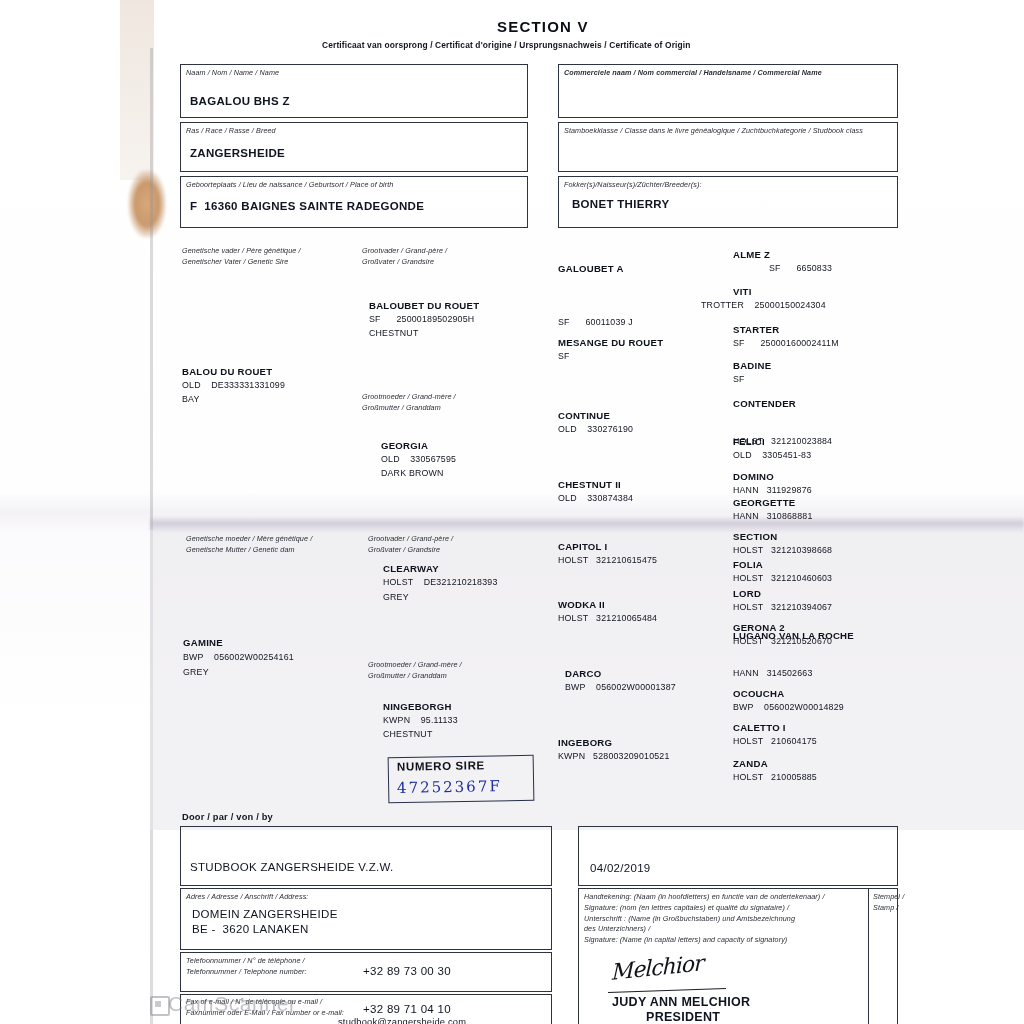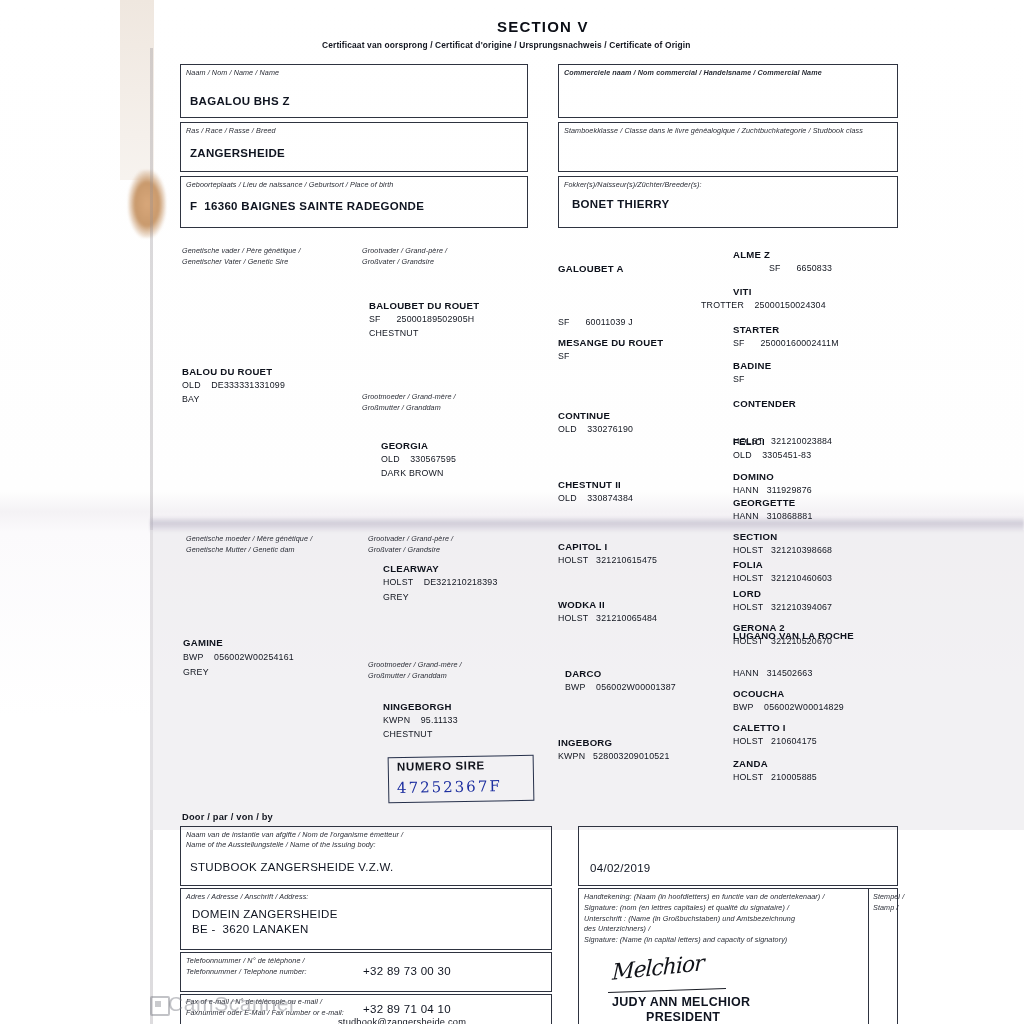--- a/index.html
+++ b/index.html
@@ -309,22 +309,20 @@
   <div class="t ped-name" style="left:733px; top:758px;">ZANDA</div>
   <div class="t ped-line" style="left:733px; top:772px;">HOLST   210005885</div>
 
   <div class="sire-box" style="left:388px; top:756px; width:146px; height:46px; transform:rotate(-1deg);"></div>
   <div class="sire-label" style="left:397px; top:760px; transform:rotate(-1deg);">NUMERO SIRE</div>
   <div class="handwrite" style="left:397px; top:778px;">47252367F</div>
 
   <div class="t val-sm bold" style="left:182px; top:812px;">Door / par / von / by</div>
 
   <div class="box" style="left:180px; top:826px; width:372px; height:60px;"></div>
-  <div class="t lbl" style="left:186px; top:830px;">Naam van de instantie van afgifte / Nom de l'organisme émetteur /
-Name of the Ausstellungstelle / Name of the issuing body:</div>
   <div class="t val" style="left:190px; top:861px;">STUDBOOK ZANGERSHEIDE V.Z.W.</div>
 
   <div class="box" style="left:180px; top:888px; width:372px; height:62px;"></div>
   <div class="t lbl" style="left:186px; top:892px;">Adres / Adresse / Anschrift / Address:</div>
   <div class="t val" style="left:192px; top:908px;">DOMEIN ZANGERSHEIDE</div>
   <div class="t val" style="left:192px; top:923px;">BE -  3620 LANAKEN</div>
 
   <div class="box" style="left:180px; top:952px; width:372px; height:40px;"></div>
   <div class="t lbl" style="left:186px; top:956px; line-height:1.5;">Telefoonnummer / N° de téléphone /
 Telefonnummer / Telephone number:</div>

